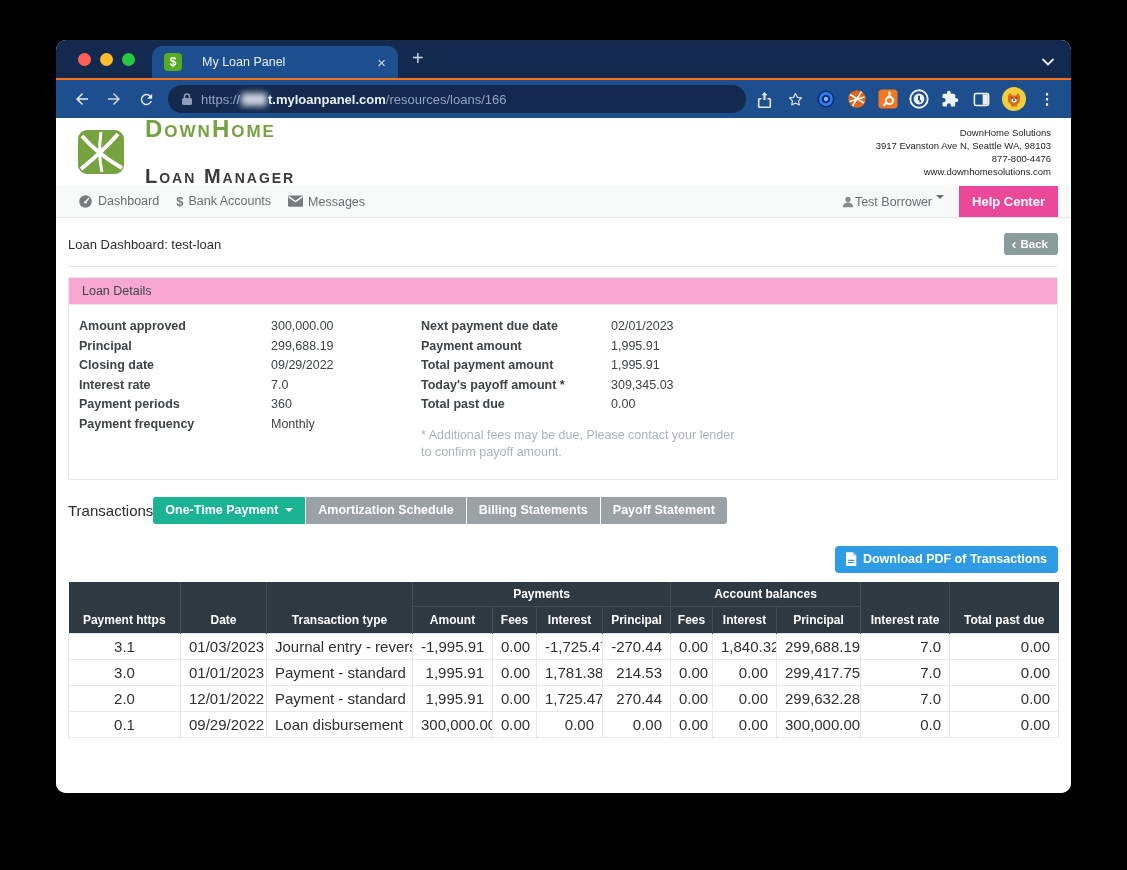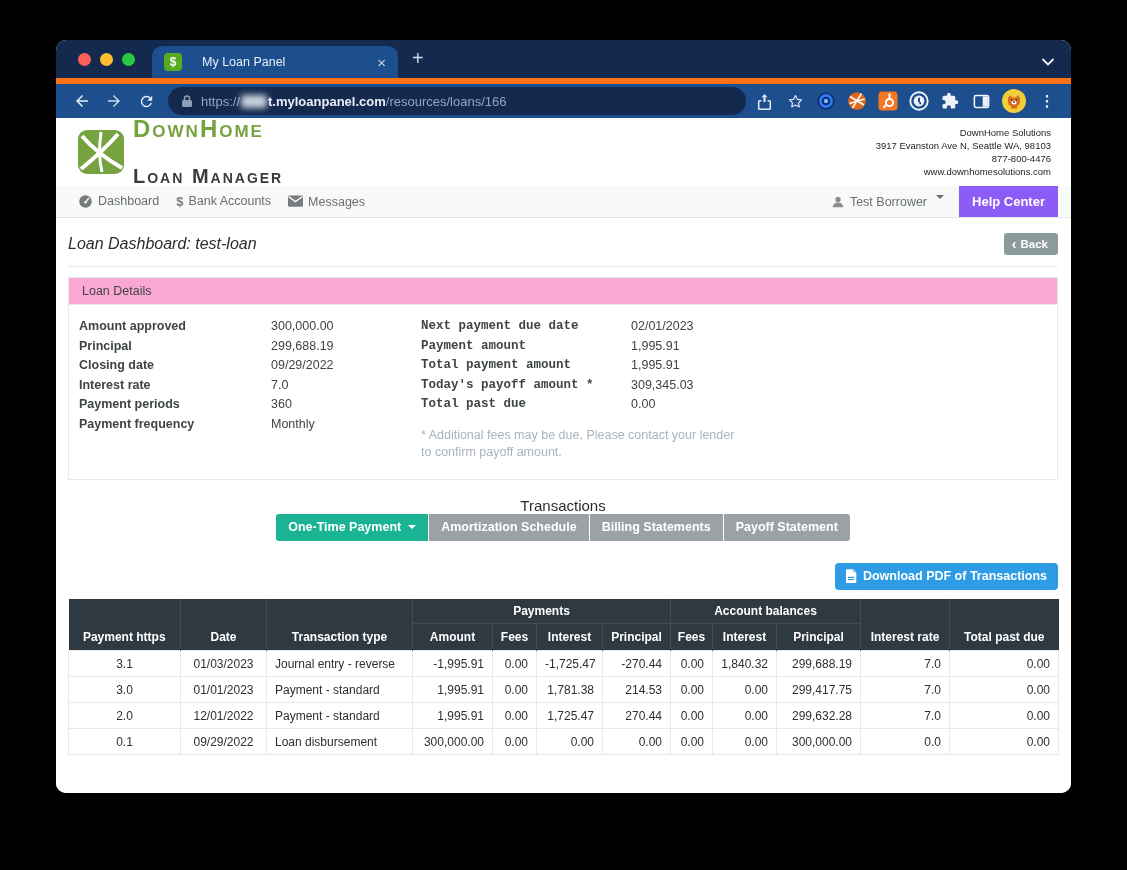--- a/index.html
+++ b/index.html
@@ -19,94 +19,94 @@
   .tab { position:absolute; left:96px; top:6px; width:246px; height:32px; background:#1d4e8e;
          border-radius:10px 10px 0 0; display:flex; align-items:center; padding:0 12px; }
   .favicon { width:18px; height:18px; background:#56ab21; border-radius:4px; color:#fff; font-weight:bold;
              font-size:12px; display:flex; align-items:center; justify-content:center; flex:none; }
   .tab-title { color:#e9eef6; font-size:12.5px; margin-left:20px; flex:1; white-space:nowrap; overflow:hidden; }
   .tab-close { color:#cdd7e6; font-size:15px; line-height:15px; cursor:default; }
   .newtab-btn { position:absolute; left:356px; top:8px; color:#cdd7e6; font-size:20px; line-height:20px; }
   .tab-chevron { position:absolute; right:16px; top:13px; }
 
   
-  .toolbar { height:40px; background:#1d4e8e; border-top:6px solid #f97316; display:flex; align-items:center;
+  .toolbar { height:40px; background:#1d4e8e; border-top:2px solid #f97316; display:flex; align-items:center;
              padding:0 14px; flex:none; }
   .nav-ic { width:24px; height:24px; display:flex; align-items:center; justify-content:center; margin-right:8px; flex:none; }
   .urlpill { flex:1; height:28px; background:#13294e; border-radius:14px; display:flex; align-items:center;
              padding:0 13px; margin:0 8px 0 2px; font-size:13px; white-space:nowrap; overflow:hidden; }
   .url-scheme, .url-path { color:#92a5c4; }
   .url-domain { color:#e9eef6; font-weight:bold; }
   .url-blur { display:inline-block; width:26px; height:13px; margin:0 1px; border-radius:2px;
               background:rgba(235,240,248,.85); filter:blur(3px); vertical-align:-2px; }
   .lock { margin-right:8px; display:flex; }
   .tb-icons { display:flex; align-items:center; gap:11px; flex:none; }
   .ext { width:20px; height:20px; display:flex; align-items:center; justify-content:center; }
   .avatar { width:24px; height:24px; border-radius:50%; background:#f2cf3a; display:flex; align-items:center;
             justify-content:center; overflow:hidden; }
   .dots { color:#e8edf5; font-size:15px; font-weight:bold; letter-spacing:0; line-height:14px; text-align:center; }
 
   
   .page { flex:1; background:#fff; display:flex; flex-direction:column; overflow:hidden; }
 
   .site-header { height:68px; display:flex; justify-content:space-between; align-items:center; padding:0 20px 0 22px; flex:none; }
-  .logo { display:flex; align-items:center; gap:9px; }
+  .logo { display:flex; align-items:center; gap:21px; }
   .logo-text .l1 { font-variant:small-caps; font-weight:bold; color:#76a240; font-size:24px; letter-spacing:2px; line-height:24px; }
   .logo-text .l2 { font-variant:small-caps; font-weight:bold; color:#3b3b3b; font-size:20px; letter-spacing:2px; line-height:21px;margin-top:25px; }
   .company { text-align:right; font-size:9.5px; color:#1e1e1e; line-height:13px; }
 
   .navbar { height:32px; background:#f8f9f9; border-bottom:1px solid #e3e5e6; display:flex; align-items:center;
             padding-left:22px; color:#6a6e71; font-size:12.5px; flex:none; }
   .nav-item { display:flex; align-items:flex-start; gap:5px; margin-right:17px; cursor:default; }
   .nav-right { margin-left:auto; display:flex; align-items:center; height:100%; }
-  .user-menu { display:flex; align-items:flex-start; gap:5px; margin-right:15px; }
+  .user-menu { display:flex; align-items:flex-start; margin-right:15px; }
   .caret { width:0; height:0; border-left:4px solid transparent; border-right:4px solid transparent;
            border-top:4px solid #6a6e71; margin-left:4px; }
-  .help-btn { height:100%; background:#8b5cf6; color:#fff; font-size:13px; font-weight:bold;
+  .help-btn { height:100%; background:#ec4899; color:#fff; font-size:13px; font-weight:bold;
               display:flex; align-items:center; padding:0 13px; margin-right:13px; }
 
   .container { padding:0 13px 0 12px; flex:1; display:flex; flex-direction:column; }
   .page-heading { display:flex; justify-content:space-between; align-items:center; margin-top:13px; height:26px; }
-  .page-title { font-size:16px; font-weight:500; color:#2d2d2d;font-style:italic; }
+  .page-title { font-size:13px; font-weight:500; color:#2d2d2d; }
   .back-btn { background:#8b9b9b; color:#fff; font-size:11.5px; font-weight:bold; border:none;
               border-radius:3px; padding:5px 10px 5px 8px; display:flex; align-items:center; gap:4px; }
   .hr { border-top:1px solid #e7eaec; margin-top:9px; }
 
   .panel { border:1px solid #e7eaec; margin-top:10px; }
   .panel-header { background:#f9a8d4; border-bottom:1px solid #e7eaec; padding:6px 13px; font-size:12.5px; color:#3f4447; }
   .panel-body { padding:12px 10px 18px; display:flex; font-size:12.5px; color:#3f4447; }
   .col-left { width:342px; flex:none; }
   .col-right { flex:1; }
   .dl-row { display:flex; line-height:19.6px; }
   .dl-label { font-weight:bold; }
   .col-left .dl-label { width:192px; flex:none; }
-  .col-right .dl-label { width:210px; flex:none;font-family:Liberation Mono, monospace; }
+  .col-right .dl-label { width:190px; flex:none; }
   .footnote { color:#a9b4bc; font-size:12.5px; line-height:17px; margin-top:12px; width:325px; }
 
-  .trans-row { display:flex; align-items:center; margin-top:17px;flex-direction:column; }
+  .trans-row { display:flex; align-items:center; margin-top:17px; }
   .section-title { font-size:15px; font-weight:500; color:#2d2d2d; }
   .btn-group { display:flex; gap:1px; border-radius:3px; overflow:hidden; }
   .grp-btn { height:27px; display:flex; align-items:center; padding:0 12px; color:#fff; font-size:12.5px;
              font-weight:bold; background:#9aa2a6; border:none; }
   .grp-btn.teal { background:#1ab394; }
   .grp-btn .caret-w { width:0; height:0; border-left:4px solid transparent; border-right:4px solid transparent;
                       border-top:4px solid #fff; margin-left:7px; }
 
   .download-row { display:flex; justify-content:flex-end; margin-top:22px; }
   .btn-download { background:#2e9be5; color:#fff; height:27px; border:none; border-radius:4px; padding:0 11px;
                   font-size:12.5px; font-weight:bold; display:flex; align-items:center; gap:6px; }
 
   table.tx { width:100%; border-collapse:collapse; table-layout:fixed; margin-top:9px; }
   .tx thead th { background:#2e3942; color:#fff; font-weight:bold; font-size:12px; text-align:center;
                  border-left:1px solid #414c56; padding:0 4px; }
   .tx thead tr.grp th { height:25px; }
   .tx thead tr.grp th.group { border-bottom:1px solid #414c56; }
   .tx thead tr.cols th { height:27px; }
   .tx thead th:first-child { border-left:none; }
-  .tx tbody td { border:1px solid #e7eaec; height:26px; padding:0 8px; color:#2f2f2f; font-size:12px;
+  .tx tbody td { border:1px solid #e7eaec; height:26px; padding:0 8px; color:#2f2f2f; font-size:15px;
                  white-space:nowrap; overflow:hidden; }
   .tx td.c { text-align:center; } .tx td.l { text-align:left; } .tx td.r { text-align:right; }
 </style>
 </head>
 <body>
 
 <div class="canvas">
   <div class="browser">
 
     <div class="tabstrip">

